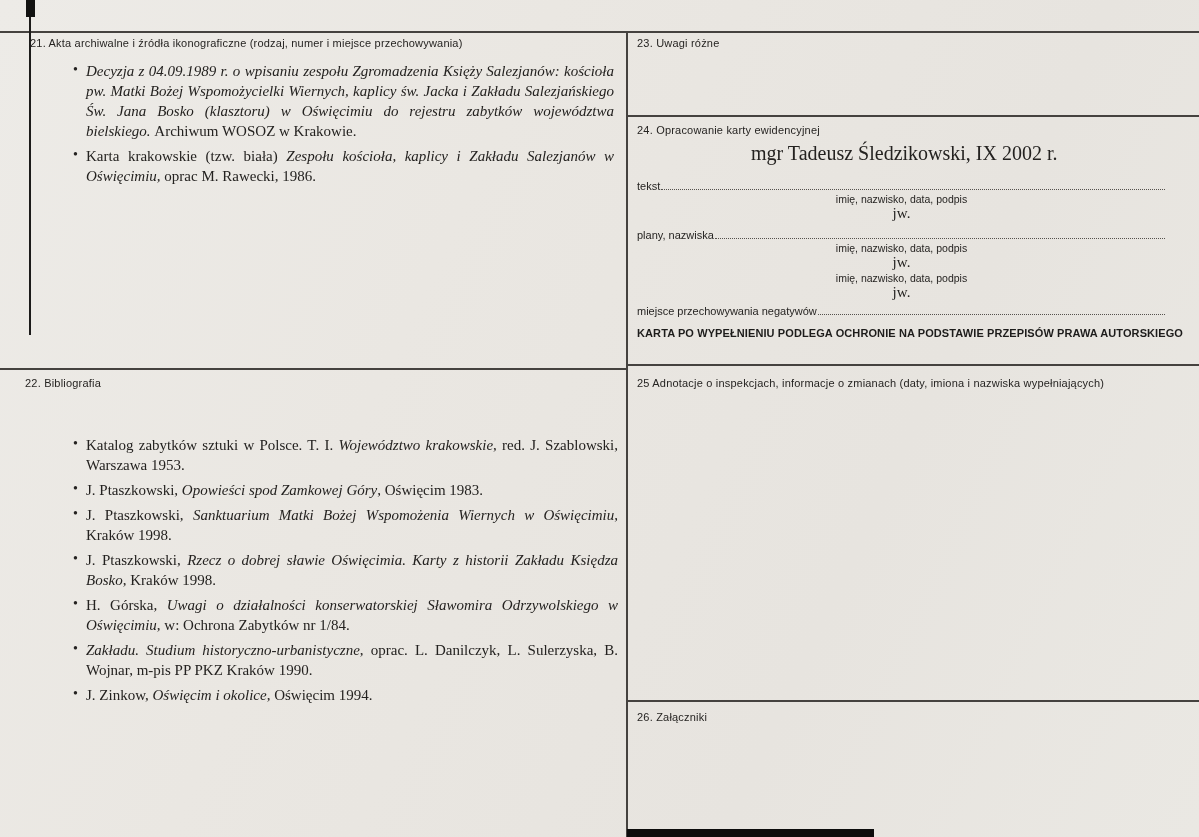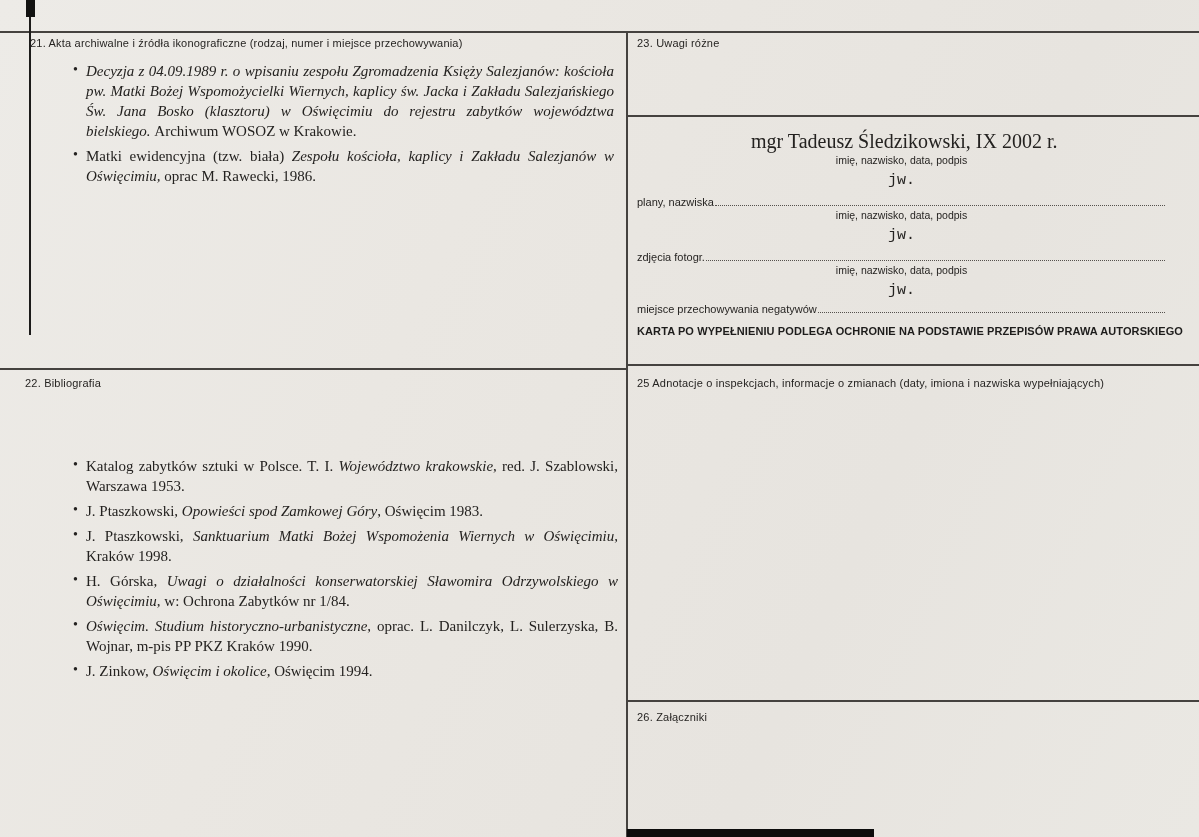--- a/index.html
+++ b/index.html
@@ -38,33 +38,33 @@
     font-size:15px; line-height:20px; text-align:justify;
   }
   ul.bullets li::before{
     content:"\2022"; position:absolute; left:0; top:-1px; font-size:14px; color:#242220;
   }
 
   .sec{ position:absolute; }
   .sec21-label{ left:30px; top:37px; }
   .sec21-list{ left:73px; top:61px; width:541px; }
   .sec22-label{ left:25px; top:377px; }
-  .sec22-list{ left:73px; top:456px; width:545px; }
+  .sec22-list{ left:73px; top:435px; width:545px; }
   .sec23-label{ left:637px; top:37px; }
   .sec25-label{ left:637px; top:377px; width:550px; }
   .sec26-label{ left:637px; top:711px; }
 
   
   .sec24{ left:637px; top:124px; width:529px; }
   .author{ margin:6px 0 0 114px; font-size:20px; white-space:nowrap; }
   .frow{ display:flex; align-items:flex-end; font-size:11px; color:#262422; }
   .frow .flabel{ white-space:nowrap; }
   .frow .dots{ flex:1; border-bottom:1.5px dotted #55514d; margin:0 1px 2px 1px; height:1px; }
   .caption{ margin-top:1px; font-size:10.5px; text-align:center; color:#262422; }
-  .value{ margin-top:6px; font-size:15px; text-align:center;font-family:Liberation Mono, monospace; }
+  .value{ font-size:15px; text-align:center; }
   .r1{ margin-top:15px; }
   .r2{ margin-top:7px; }
   .r3{ margin-top:7px; }
   .r4{ margin-top:4px; }
   .notice{ margin-top:10px; font-size:11px; font-weight:bold; white-space:nowrap; color:#1d1c1b; letter-spacing:.1px; }
 </style>
 </head>
 <body>
 
 <div class="page">
@@ -76,52 +76,54 @@
   <div class="rule rule-mid-right"></div>
   <div class="rule rule-26"></div>
 
   <div class="artifact art-left-line"></div>
   <div class="artifact art-corner"></div>
   <div class="artifact art-bottom-strip"></div>
 
   <div class="sec sec21-label sec-label">21. Akta archiwalne i źródła ikonograficzne (rodzaj, numer i miejsce przechowywania)</div>
   <ul class="sec bullets serif sec21-list">
       <li><span class="it">Decyzja z 04.09.1989 r. o wpisaniu zespołu Zgromadzenia Księży Salezjanów: kościoła pw. Matki Bożej Wspomożycielki Wiernych, kaplicy św. Jacka i Zakładu Salezjańskiego Św. Jana Bosko (klasztoru) w Oświęcimiu do rejestru zabytków województwa bielskiego. </span><span>Archiwum WOSOZ w Krakowie.</span></li>
-      <li><span>Matki ewidencyjna (tzw. biała) </span><span class="it">Zespołu kościoła, kaplicy i Zakładu Salezjanów w Oświęcimiu,</span><span> oprac M. Rawecki, 1986.</span></li>
+      <li><span>Karta krakowskie (tzw. biała) </span><span class="it">Zespołu kościoła, kaplicy i Zakładu Salezjanów w Oświęcimiu,</span><span> oprac M. Rawecki, 1986.</span></li>
     </ul>
 
   <div class="sec sec22-label sec-label">22. Bibliografia</div>
   <ul class="sec bullets serif sec22-list">
       <li><span>Katalog zabytków sztuki w Polsce. T. I. </span><span class="it">Województwo krakowskie</span><span>, red. J. Szablowski, Warszawa 1953.</span></li>
       <li><span>J. Ptaszkowski, </span><span class="it">Opowieści spod Zamkowej Góry</span><span>, Oświęcim 1983.</span></li>
       <li><span>J. Ptaszkowski, </span><span class="it">Sanktuarium Matki Bożej Wspomożenia Wiernych w Oświęcimiu</span><span>, Kraków 1998.</span></li>
+      <li><span>J. Ptaszkowski, </span><span class="it">Rzecz o dobrej sławie Oświęcimia. Karty z historii Zakładu Księdza Bosko</span><span>, Kraków 1998.</span></li>
       <li><span>H. Górska, </span><span class="it">Uwagi o działalności konserwatorskiej Sławomira Odrzywolskiego w Oświęcimiu</span><span>, w: Ochrona Zabytków nr 1/84.</span></li>
-      <li><span class="it">Oświęcim. Studium historyczno-urbanistyczne</span><span>, oprac. L. Danilczyk, L. Sulerzyska, B. Wojnar, m-pis PP PKZ Kraków 1990.</span></li>
+      <li><span class="it">Zakładu. Studium historyczno-urbanistyczne</span><span>, oprac. L. Danilczyk, L. Sulerzyska, B. Wojnar, m-pis PP PKZ Kraków 1990.</span></li>
       <li><span>J. Zinkow, </span><span class="it">Oświęcim i okolice</span><span>, Oświęcim 1994.</span></li>
     </ul>
 
   <div class="sec sec23-label sec-label">23. Uwagi różne</div>
 
   <div class="sec sec24">
+    <div class="sec-label">24. Opracowanie karty ewidencyjnej</div>
     <div class="author serif">mgr Tadeusz Śledzikowski, IX  2002 r.</div>
 
+    <div class="frow r1">
+      <span class="flabel">tekst</span>
+      <span class="dots"></span>
+    </div>
     <div class="caption">imię, nazwisko, data, podpis</div>
     <div class="value serif">jw.</div>
 
     <div class="frow r2">
       <span class="flabel">plany, nazwiska</span>
       <span class="dots"></span>
     </div>
     <div class="caption">imię, nazwisko, data, podpis</div>
     <div class="value serif">jw.</div>
 
-    <div class="frow r3">
-      <span class="flabel">zdjęcia fotogr.</span>
-      <span class="dots"></span>
-    </div>
     <div class="caption">imię, nazwisko, data, podpis</div>
     <div class="value serif">jw.</div>
 
     <div class="frow r4">
       <span class="flabel">miejsce przechowywania negatywów</span>
       <span class="dots"></span>
     </div>
 
     <div class="notice">KARTA PO WYPEŁNIENIU PODLEGA OCHRONIE NA PODSTAWIE PRZEPISÓW PRAWA AUTORSKIEGO</div>
   </div>

